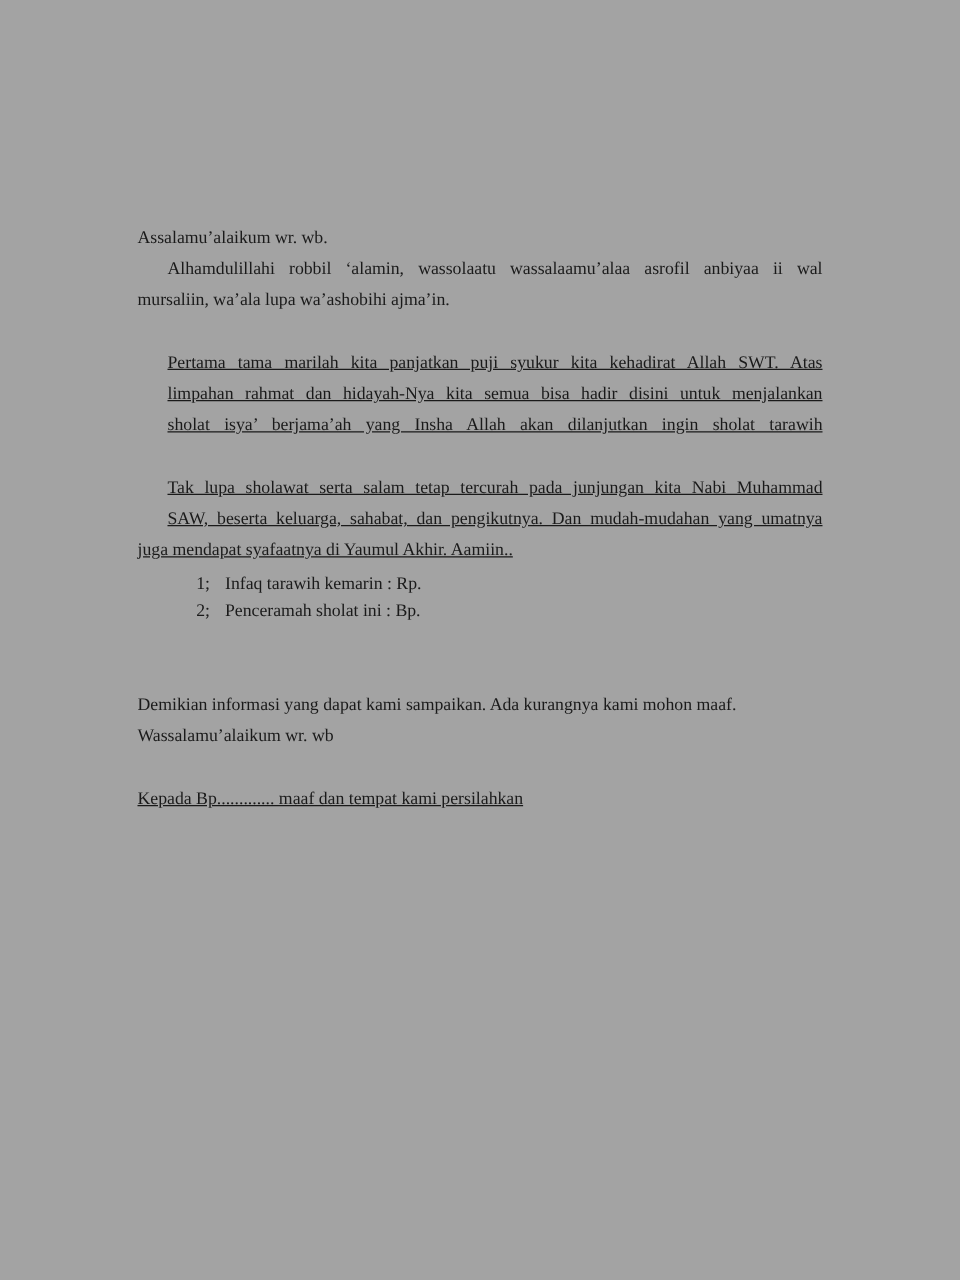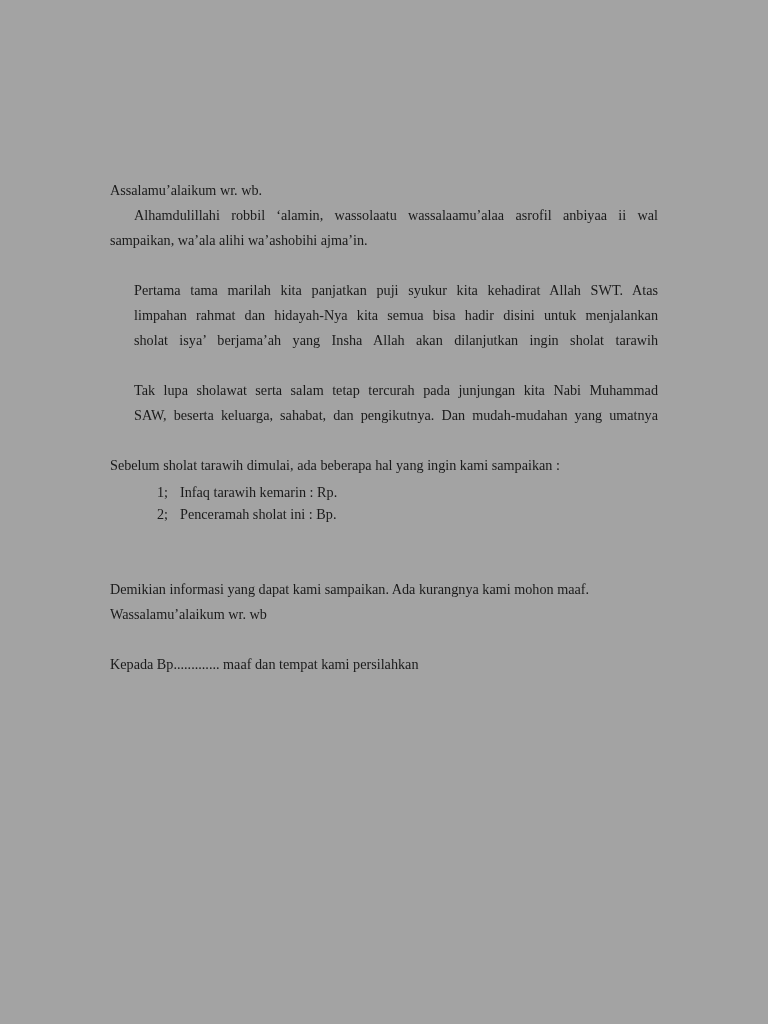--- a/index.html
+++ b/index.html
@@ -27,21 +27,21 @@
       top: 178px;
       width: 548px;
       font-size: 14.2px;
       line-height: 25px;
     }
     .para {
       margin: 0;
       text-align: justify;
       text-align-last: left;
     }
-    .para.gap { margin-top: 25px; }
+    .para.gap { margin-top: 25px; text-decoration: underline; }
     .line { display: block; }
     .justify-line {
       display: block;
       text-align: justify;
       text-align-last: justify;
       margin-left: 24px;
     }
     .list {
       margin: 3px 0 0 0;
       padding: 0;
@@ -64,37 +64,35 @@
 
 <div class="page">
   <div class="content">
 
     <p class="para">
       <span class="line">Assalamu’alaikum wr. wb.</span>
     </p>
 
     <p class="para">
       <span class="justify-line">Alhamdulillahi robbil ‘alamin, wassolaatu wassalaamu’alaa asrofil anbiyaa ii wal</span>
-      <span class="line">sampaikan, wa’ala alihi wa’ashobihi ajma’in.</span>
+      <span class="line">mursaliin, wa’ala lupa wa’ashobihi ajma’in.</span>
     </p>
 
     <p class="para gap">
       <span class="justify-line">Pertama tama marilah kita panjatkan puji syukur kita kehadirat Allah SWT. Atas</span>
       <span class="justify-line">limpahan rahmat dan hidayah-Nya kita semua bisa hadir disini untuk menjalankan</span>
       <span class="justify-line">sholat isya’ berjama’ah yang Insha Allah akan dilanjutkan ingin sholat tarawih</span>
     </p>
 
     <p class="para gap">
       <span class="justify-line">Tak lupa sholawat serta salam tetap tercurah pada junjungan kita Nabi Muhammad</span>
       <span class="justify-line">SAW, beserta keluarga, sahabat, dan pengikutnya. Dan mudah-mudahan yang umatnya</span>
+      <span class="line">juga mendapat syafaatnya di Yaumul Akhir. Aamiin..</span>
     </p>
 
-    <p class="para gap">
-      <span class="line">Sebelum sholat tarawih dimulai, ada beberapa hal yang ingin kami sampaikan :</span>
-    </p>
 
     <ul class="list">
       <li class="list-item">
         <span class="list-num">1;</span>
         <span>Infaq tarawih kemarin : Rp.</span>
       </li>
       <li class="list-item">
         <span class="list-num">2;</span>
         <span>Penceramah sholat ini : Bp.</span>
       </li>

